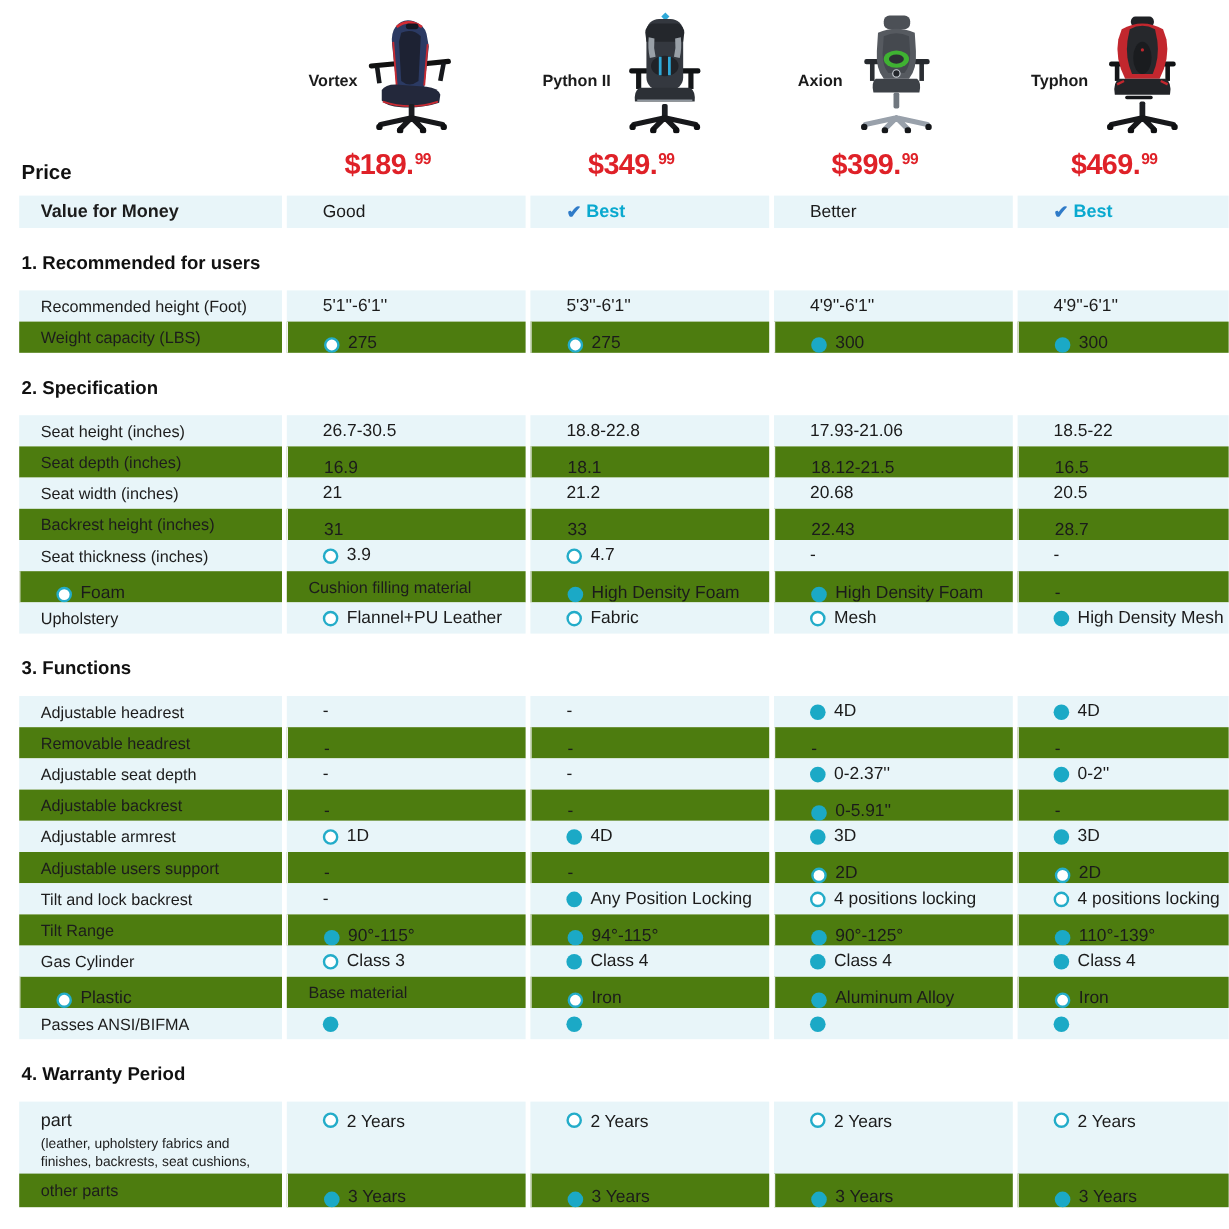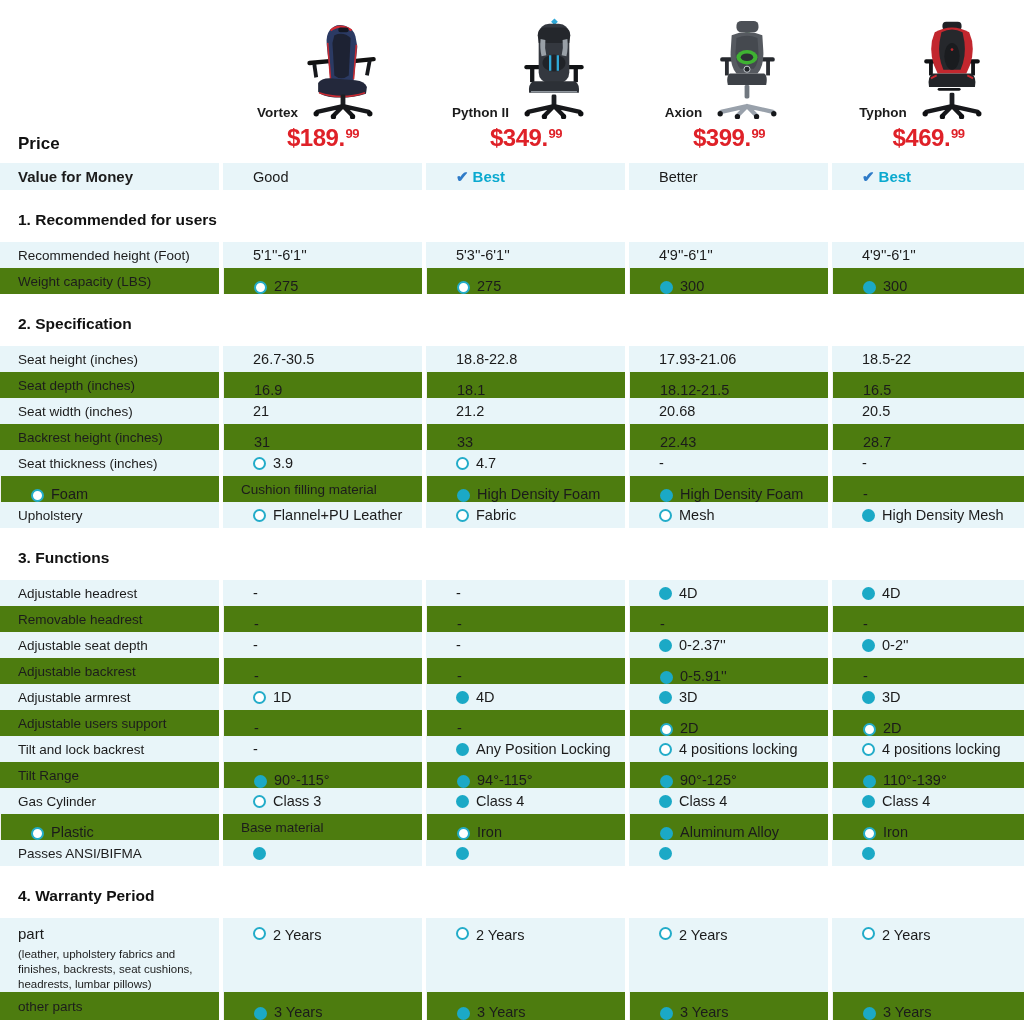--- a/index.html
+++ b/index.html
@@ -10,50 +10,50 @@
 
   
   .grid-row { display:grid; grid-template-columns:219px 199px 199px 199px 1fr;
     column-gap:4px; }
 
   
   .compare-header { height:163px; }
   .header-label-cell { display:flex; align-items:flex-end; padding:0 0 9px 18px; }
   .price-label { font-size:17px; font-weight:bold; color:#111; }
   .product-col { display:flex; flex-direction:column; align-items:center; }
-  .product-top { height:120px; display:flex; align-items:flex-end; justify-content:center; }
+  .product-top { height:120px; display:flex; align-items:center; justify-content:center; }
   .product-name { font-size:13.5px; font-weight:bold; margin-top:15px; white-space:nowrap; }
   .chair { width:90px; height:102px; margin-top:2px; }
   .price-line { height:36px; display:flex; align-items:center; }
   .price { font-size:24px; font-weight:bold; color:#DF2128; letter-spacing:-0.5px; }
   .price sup { font-size:13px; font-weight:bold; position:relative; top:1px; left:1px; }
 
   
-  .row { height:26px; }
+  .row { height:26px;padding-left:16px; }
   .row .cell { display:flex; align-items:center; height:100%; }
   .row.light .cell { background:#E8F5F9; }
   .row.white .cell { background:#4d7c0f; }
   .row.white .cell.val { border-left:1px solid #f2f2f2;align-items:flex-end; }
   .cell.label { padding-left:18px; font-size:13.5px; color:#1c1c1c; }
   .cell.val { padding-left:30px; font-size:14.5px; }
   .value-row { height:27px; }
   .value-row .cell.label { font-size:15px; font-weight:bold; }
 
   .dot { width:13px; height:13px; border-radius:50%; margin-right:7px; flex:none; }
   .dot.filled { background:#1BA9C6; }
   .dot.open { border:2.5px solid #23ACC9; background:#fff; }
 
   .check { color:#2F7BC8; font-weight:bold; font-size:15px; margin-right:4px; }
   .best-text { color:#0AA9CF; font-weight:bold; font-size:15px; }
 
   .section-title { font-size:15.5px; font-weight:bold; color:#111;
     padding:21px 0 13px 18px;border-radius:17px; }
 
   
-  .row.tall { height:74px; }
+  .row.tall { height:60px; }
   .row.tall .cell { align-items:flex-start; padding-top:9px; }
   .row.tall .cell.label { display:block; padding-top:7px; }
   .part-title { font-size:15px; color:#1b1b1b; }
   .part-sub { font-size:11.5px; line-height:1.3; color:#1c1c1c; width:192px; margin-top:5px; }
   .row.last { height:28px; }
 </style>
 </head>
 <body>
 
 <div class="page">

